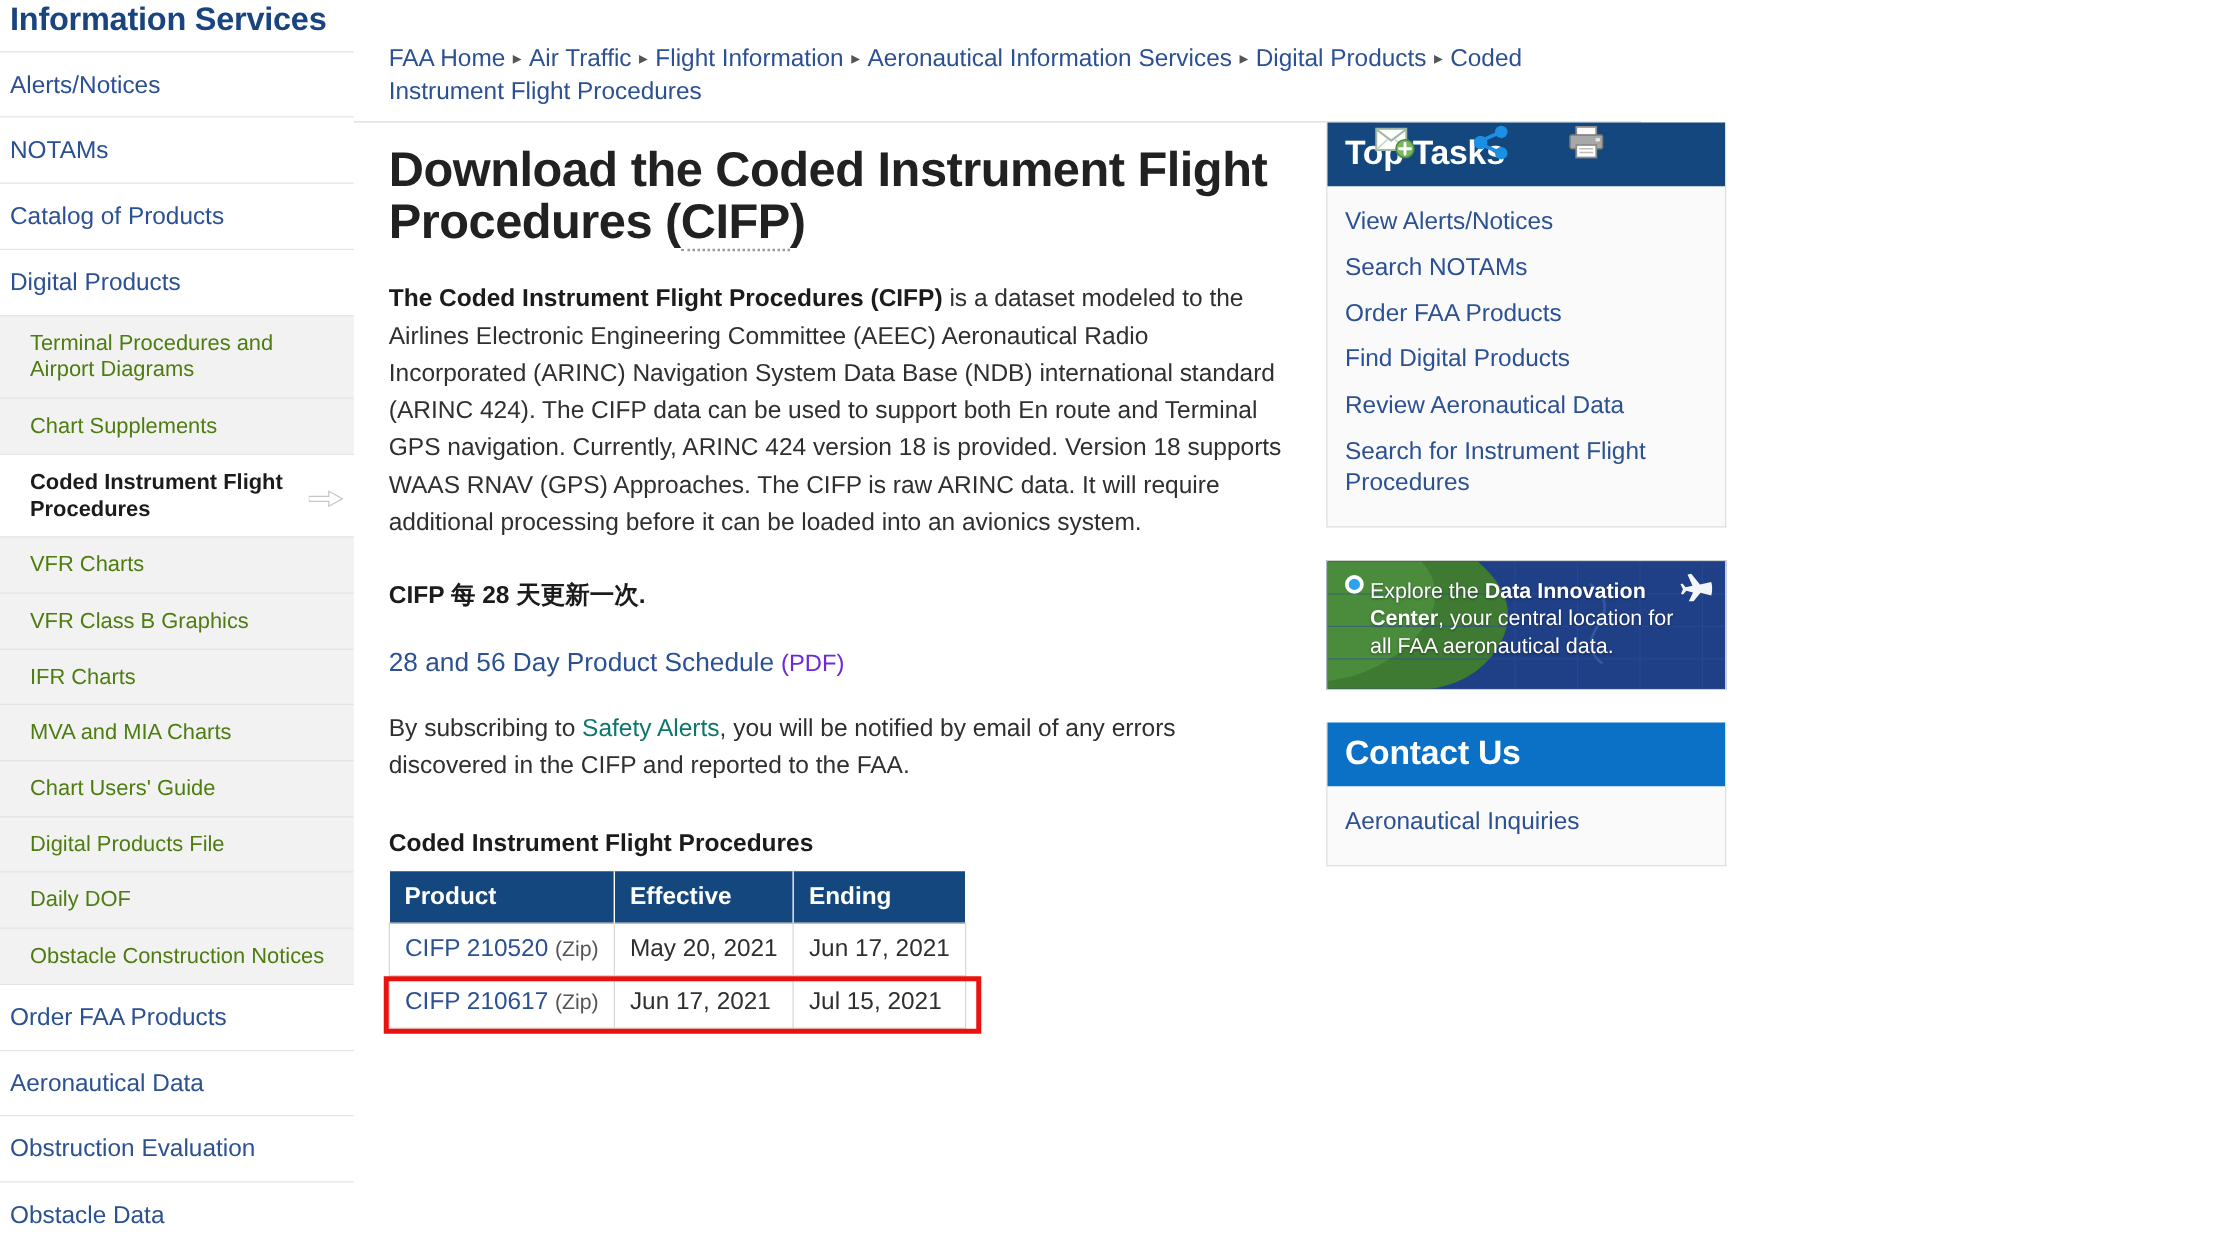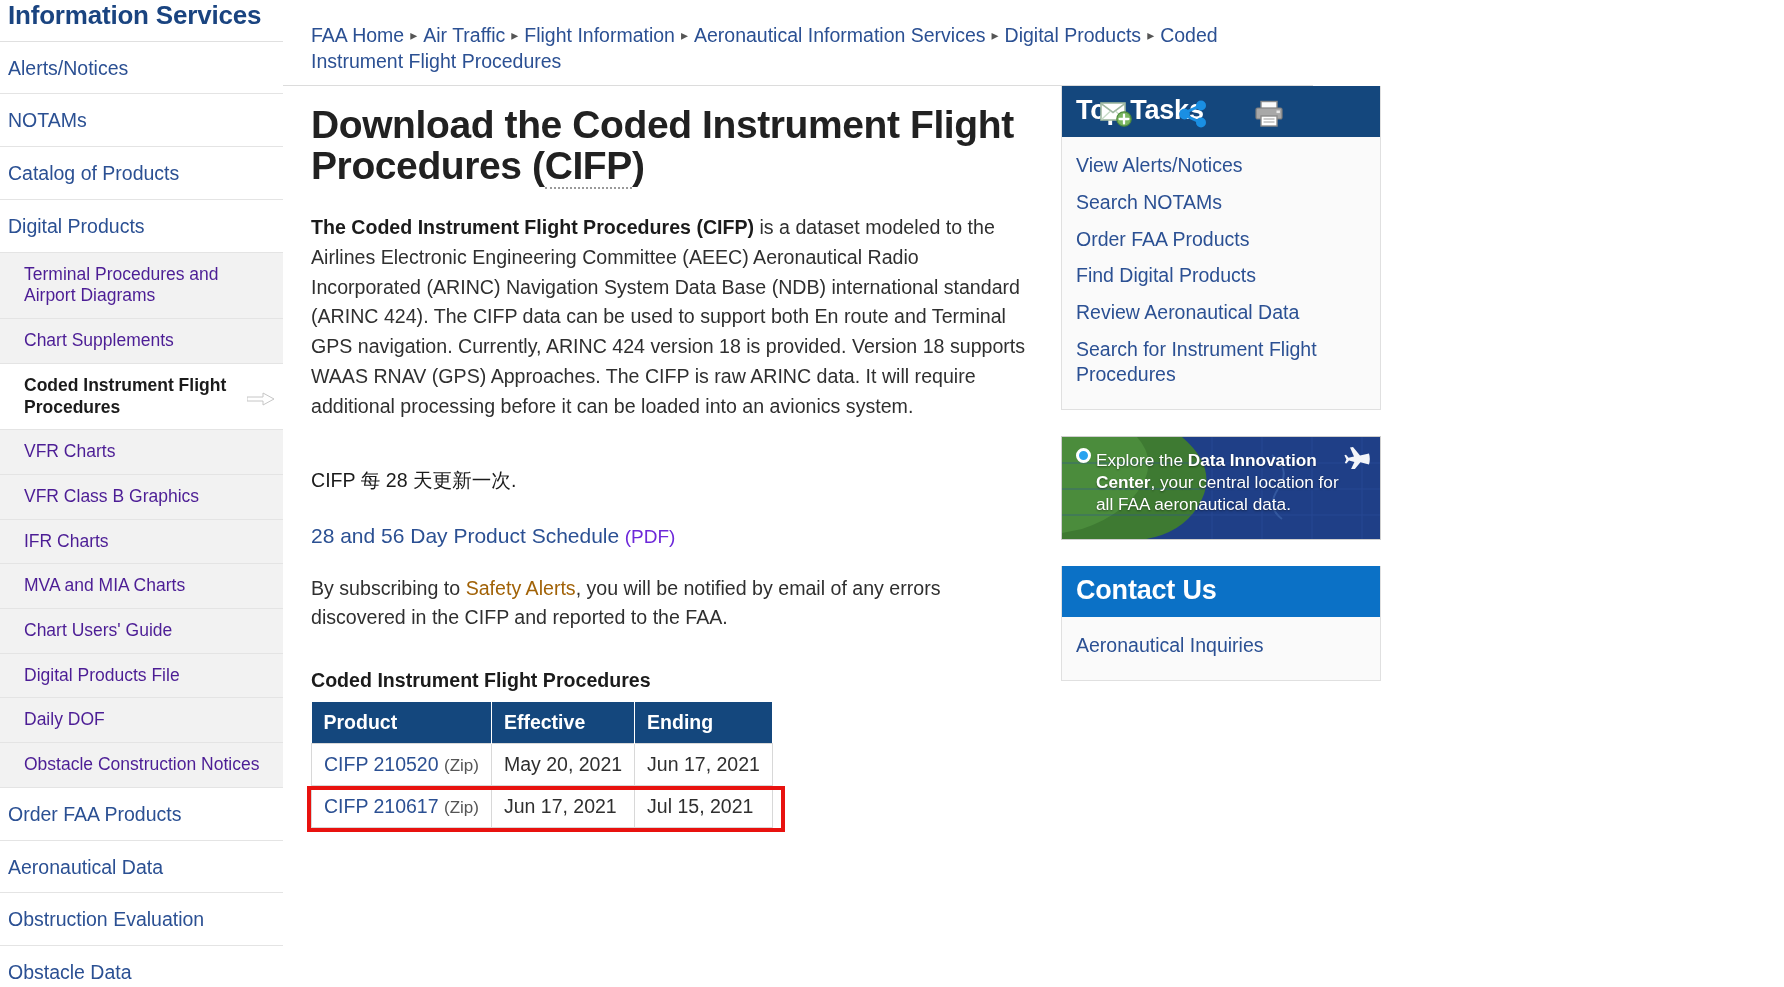--- a/index.html
+++ b/index.html
@@ -32,21 +32,21 @@
     color: #2b5093;
     padding: 15px 10px 13px 8px;
     border-top: 1px solid #e4e4e4;
     line-height: 1.22;
     cursor: pointer;
   }
   .sb-item.first { border-top: 1px solid #e0e0e0; }
   .sub-group { background: #f2f2f2; }
   .sb-sub {
     font-size: 17.5px;
-    color: #4c1d95;
+    color: #4d7c0f;
     padding: 11px 14px 11px 24px;
     border-top: 1px solid #e4e4e4;
     line-height: 1.24;
     position: relative;
     cursor: pointer;
   }
   .sb-sub.active {
     color: #1b1b1b;
     font-weight: bold;
     background: #ffffff;
@@ -55,21 +55,21 @@
     position: absolute;
     right: 8px;
     top: 50%;
     transform: translateY(-50%);
     width: 28px; height: 14px;
   }
 
   
   .main {
     flex: 1 1 auto;
-    padding: 0px 0 0 0;
+    padding: 12px 0 0 0;
     position: relative;
   }
   .crumbs {
     padding: 22px 40px 10px 28px;
     font-size: 19.5px;
     line-height: 1.35;
     color: #2b5093;
     border-bottom: 1px solid #dcdcdc;
     margin-right: 22px;
     max-width: 1030px;
@@ -99,22 +99,22 @@
   }
   .hicon { cursor: pointer; line-height: 0; }
 
   p.body {
     font-size: 19.6px;
     line-height: 1.52;
     color: #2f2f2f;
     margin: 26px 0 0 0;
   }
   p.body b { color: #1b1b1b; }
-  p.body a, a.inline { color: #a16207; text-decoration: none; cursor: pointer; margin-top: 28px; }
-  .zh { font-weight: normal; color: #1b1b1b; font-size: 19.6px; margin-top: 45px; }
+  p.body a, a.inline { color: #0f766e; text-decoration: none; cursor: pointer; margin-top: 28px; }
+  .zh { font-weight: bold; color: #1b1b1b; font-size: 19.6px; margin-top: 28px; }
   .sched { margin-top: 30px; font-size: 20px; }
   .sched a { color: #2b5093; text-decoration: none; font-size: 21px; cursor: pointer; }
   .sched .pdf { color: #6d28d9; font-size: 19px; }
 
   .tbl-caption {
     margin-top: 36px;
     font-size: 19.6px; font-weight: bold; color: #1b1b1b;
   }
   table.products {
     border-collapse: collapse;

